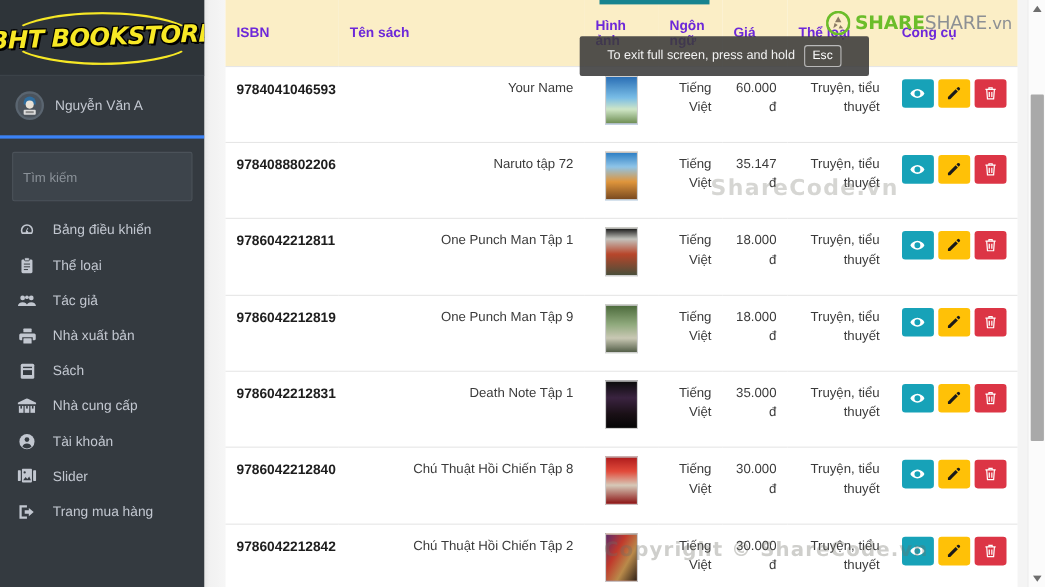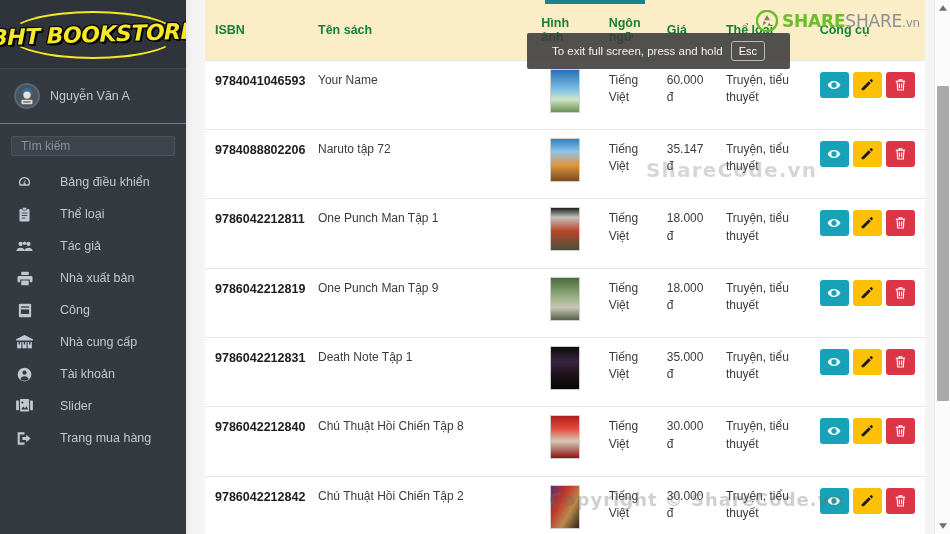--- a/index.html
+++ b/index.html
@@ -45,47 +45,47 @@
     border-radius: 50%;
     border-left-color: transparent;
     border-right-color: transparent;
     top: 11px;
     pointer-events: none;
   }
   .user-row {
     display: flex; align-items: center;
     gap: 10px;
     padding: 14px 14px;
-    border-bottom: 1px solid #3b82f6;
+    border-bottom: 3px solid #3b82f6;
   }
   .avatar {
     width: 26px; height: 26px; border-radius: 50%;
     background: #5a6570;
     display: flex; align-items: center; justify-content: center;
     overflow: hidden; flex: 0 0 26px;
   }
   .user-name { color: #c2c7d0; font-size: 12.5px; }
   .search-wrap {
     margin: 12px 11px 10px 11px;
     display: flex;
-    height: 20px;
+    height: 45px;
     border: 1px solid #4b5259;
     background: #3d444b;
     border-radius: 2px;
     overflow: hidden;
   }
   .search-input {
     flex: 1 1 auto; background: transparent; border: none; outline: none;
     color: #cfd3d8; font-size: 12px; padding: 0 9px;
     font-family: "Liberation Sans", sans-serif;
   }
   .search-input::placeholder { color: #8b9299; }
   .nav { margin-top: 4px; }
   .nav-item {
-    display: flex; align-items: center; gap: 27px;
+    display: flex; align-items: center; gap: 15px;
     padding: 8.5px 16px;
     color: #c2c7d0;
     font-size: 12.5px;
     cursor: pointer;
     white-space: nowrap;
   }
   .nav-ico { width: 17px; height: 15px; flex: 0 0 17px; display:flex; align-items:center; justify-content:center; color:#c2c7d0; }
   .nav-ico svg { display: block; }
 
   
@@ -101,36 +101,37 @@
     background: #fff;
   }
   .teal-tab {
     position: absolute;
     left: 340px; top: 0; width: 100px; height: 4px;
     background: #17838f;
   }
   table { border-collapse: collapse; width: 100%; table-layout: fixed; font-size: 12px; color: #333; }
   thead th {
     background: #fbeec6;
-    color: #15803d;
+    color: #6d28d9;
     font-weight: bold;
     font-size: 12.5px;
     text-align: left;
     vertical-align: middle;
     padding: 10px 10px;
     height: 60px;
     border: none;
   }
   tbody td {
     border-top: 1px solid #e6e6e6;
     padding: 11px 10px;
     vertical-align: top;
     color: #3b3b3b;
     font-size: 12px;
     line-height: 1.45;
+    text-align: right;
   }
   td.isbn { font-weight: bold; color: #1d1d1d; font-size: 12.5px; }
   .col-isbn   { width: 101px; }
   .col-name   { width: 219px; }
   .col-img    { width: 66px; }
   .col-lang   { width: 57px; }
   .col-price  { width: 58px; }
   .col-genre  { width: 92px; }
   .col-tools  { width: 113px; }
   td.cell-img { text-align: center; padding-top: 8px; }
@@ -169,21 +170,21 @@
   .sharecode-logo {
     position: absolute;
     right: 30px; top: 10px;
     display: flex; align-items: center; gap: 4px;
     pointer-events: none;
   }
   .sc-mark { width: 22px; height: 22px; flex: 0 0 22px; }
   .sc-text { font-family: "DejaVu Sans", sans-serif; font-size: 17px; font-weight: bold; letter-spacing: -0.2px; }
   .sc-share { color: #6bbd2a; }
   .sc-code  { color: #8d9094; font-weight: normal; }
-  .sc-vn    { color: #8d9094; font-weight: normal; font-size: 12px; margin-top: 32px; }
+  .sc-vn    { color: #8d9094; font-weight: normal; font-size: 15px; margin-top: 32px; }
 
   
   .fs-toast {
     position: absolute;
     left: 341px; top: 33px;
     width: 263px; height: 36px;
     background: rgba(58,58,58,0.88);
     color: #f2f2f2;
     display: flex; align-items: center; justify-content: center;
     gap: 8px;
@@ -301,21 +302,21 @@
       </div>
 
       <div class="nav-item">
         <span class="nav-ico">
           <svg width="14" height="15" viewBox="0 0 20 22" fill="currentColor">
             <rect x="1" y="1" width="18" height="20" rx="2"></rect>
             <rect x="4" y="5" width="12" height="1.8" fill="#343a40"></rect>
             <rect x="4" y="9.5" width="12" height="6.5" fill="#343a40"></rect>
           </svg>
         </span>
-        <span>Công</span>
+        <span>Sách</span>
       </div>
 
       <div class="nav-item">
         <span class="nav-ico">
           <svg width="17" height="14" viewBox="0 0 24 20" fill="currentColor">
             <path d="M12 0L0 6v2h24V6z"></path>
             <rect x="1.5" y="10" width="6" height="9"></rect>
               <rect x="9" y="10" width="6" height="9"></rect>
               <rect x="16.5" y="10" width="6" height="9"></rect>
             <rect x="3.5" y="10" width="2" height="3.5" fill="#343a40"></rect>

